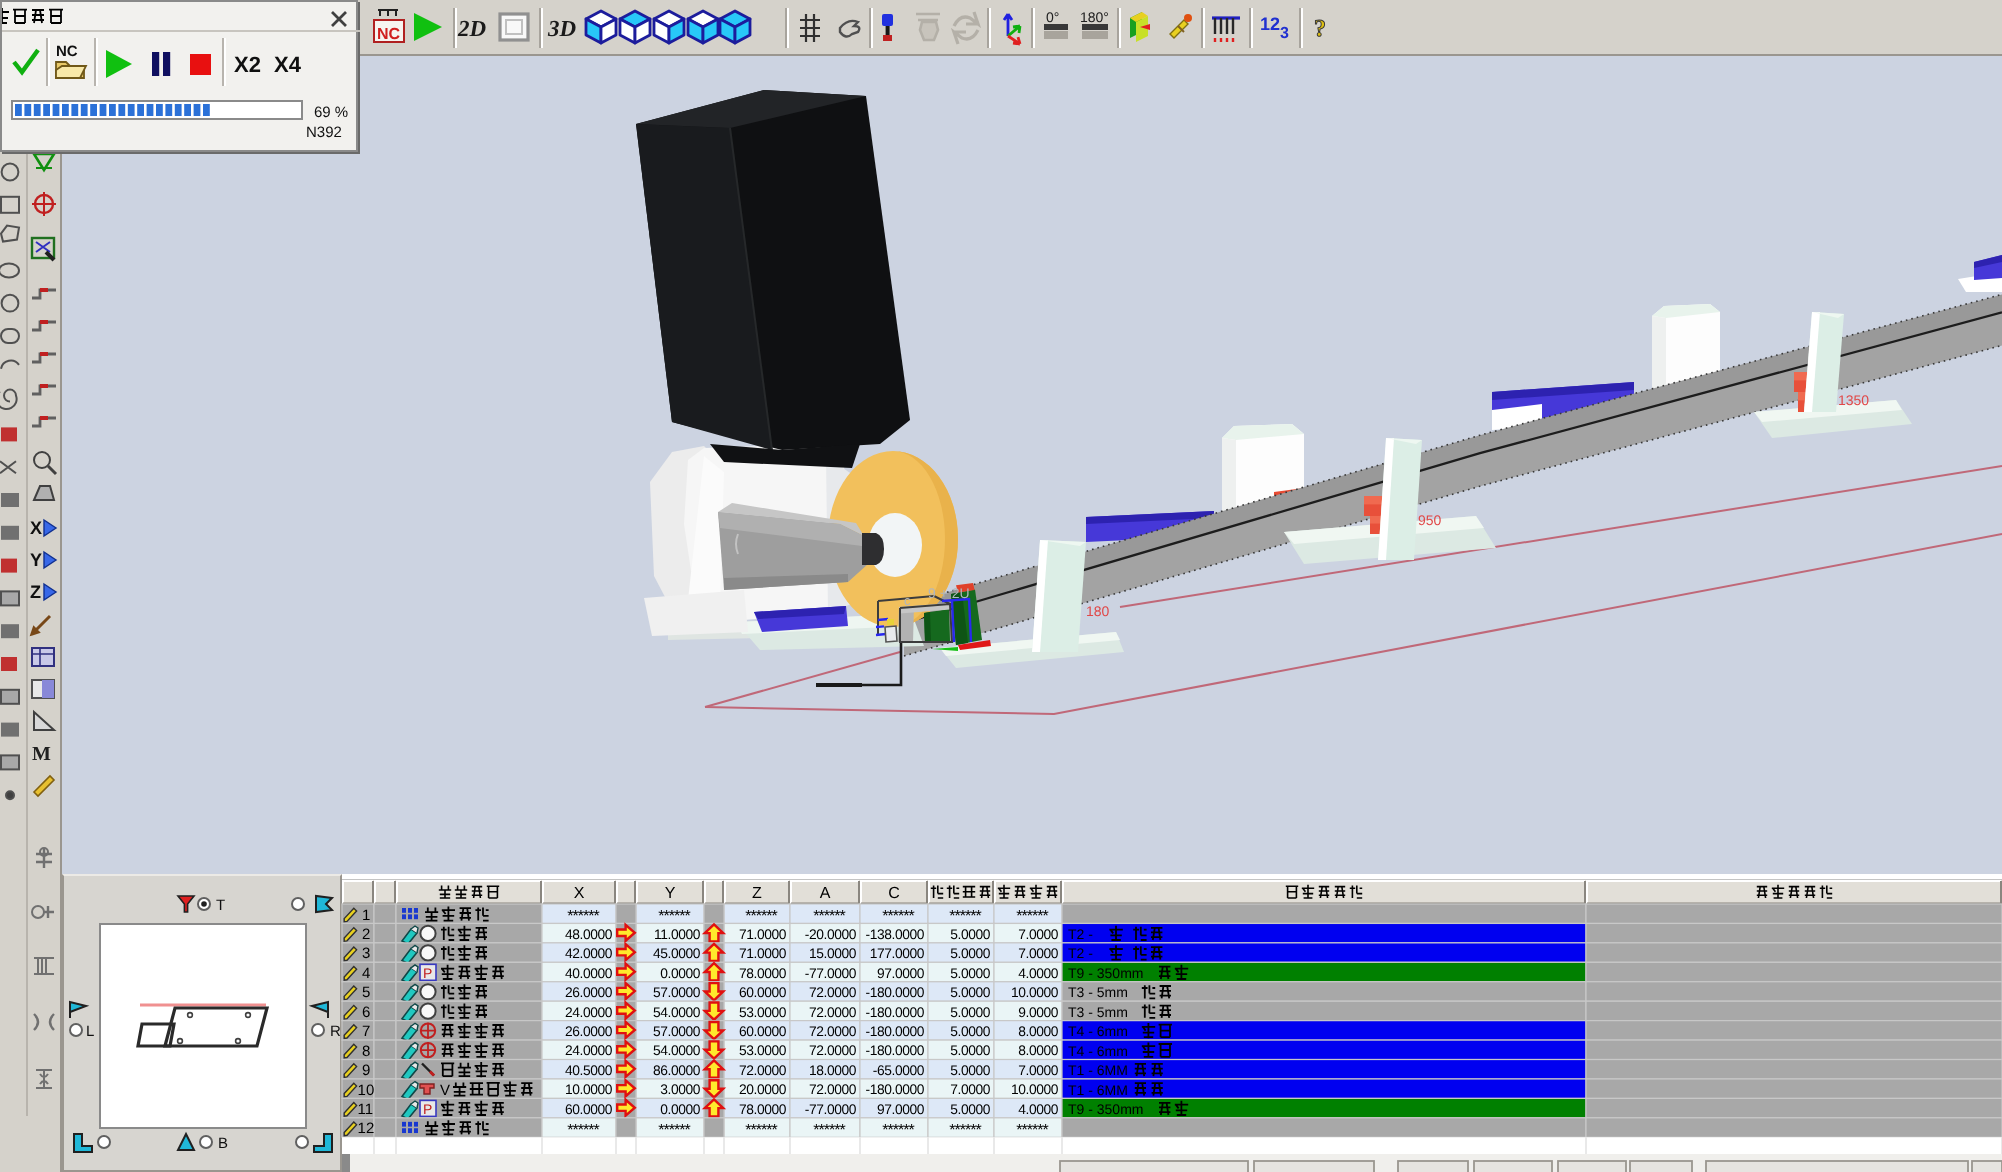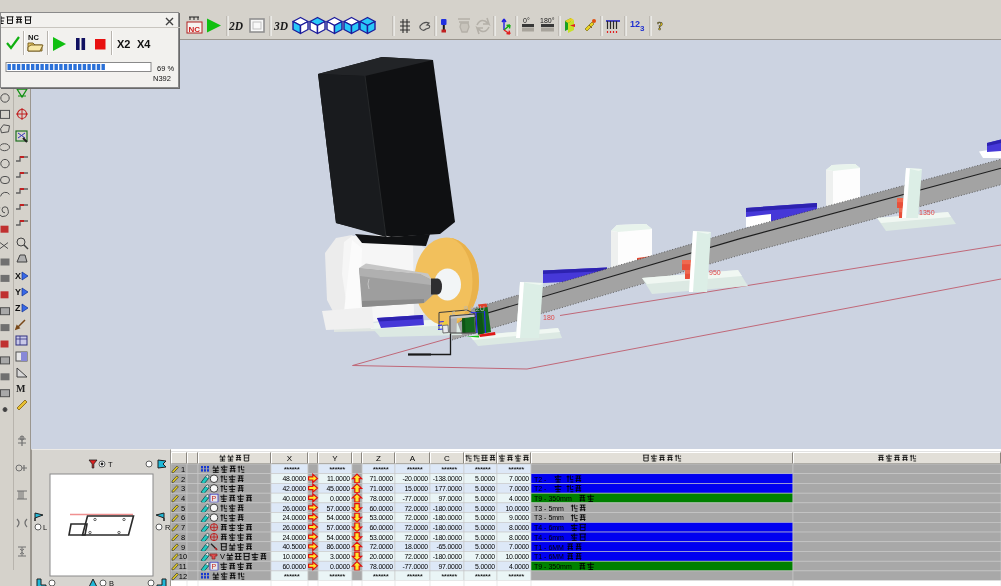--- a/index.html
+++ b/index.html
@@ -1,18 +1,18 @@
 <!DOCTYPE html>
 <html><head><meta charset="utf-8"><style>
 html,body{margin:0;padding:0;width:1001px;height:586px;overflow:hidden;
  font-family:"Liberation Sans",sans-serif;background:#d5d2cb;}
 *{box-sizing:border-box;}
 .abs{position:absolute;}
 </style></head><body>
-<div class="abs" style="left:0;top:12px;width:1001px;height:539px;background:#701a75;">
+<div class="abs" style="left:0;top:0;width:1001px;height:539px;background:#701a75;">
 <div class="abs" style="left:31px;top:28px;width:970px;height:410px;background:#ccd3e1;overflow:hidden;">
       <svg class="abs" style="left:-31px;top:-28px" width="1001" height="586" shape-rendering="auto">
         <g stroke="#c06878" stroke-width="1" fill="none">
           <path d="M352.5 353.5 L450 326"></path>
           <path d="M352.5 353.5 L527 357 L1001 267"></path>
           <path d="M560 303.5 L1001 233"></path>
         </g>
         <polygon points="979,139.5 1001,136 1001,146 983,146" fill="#ffffff"></polygon>
         <polygon points="987,131 1001,127.5 1001,139 987,140" fill="#4638d8"></polygon>
         <polygon points="987,131 1001,127.5 1001,131 987,134" fill="#2d22b0"></polygon>

